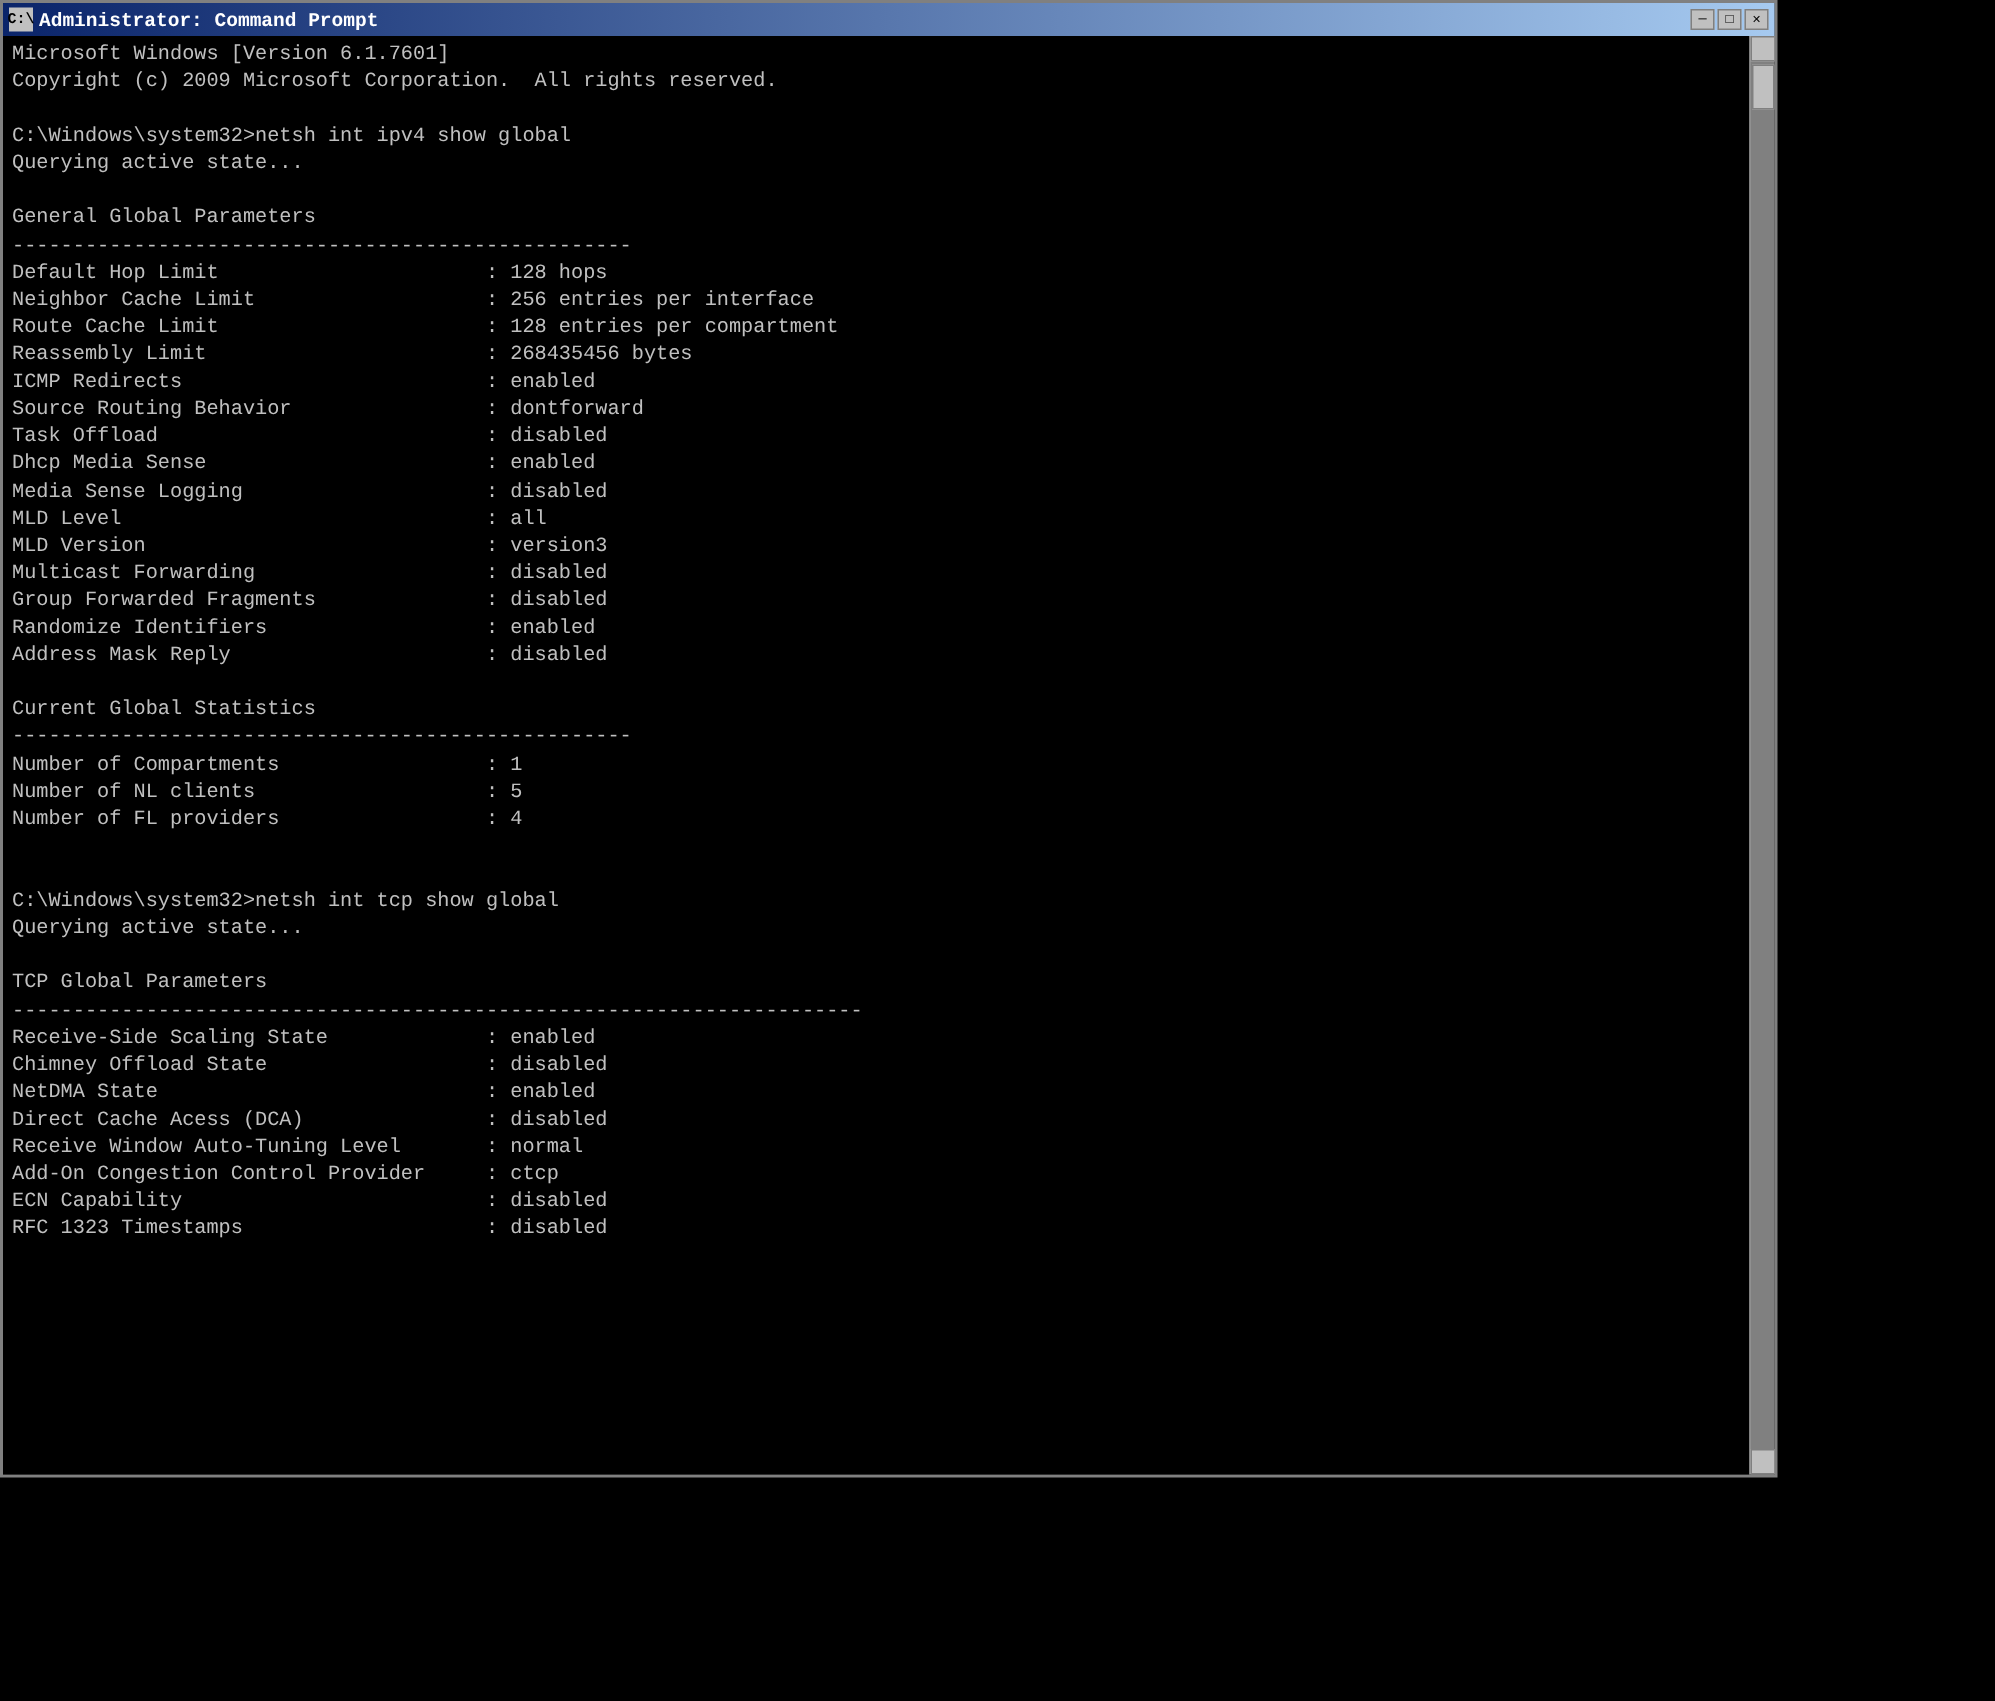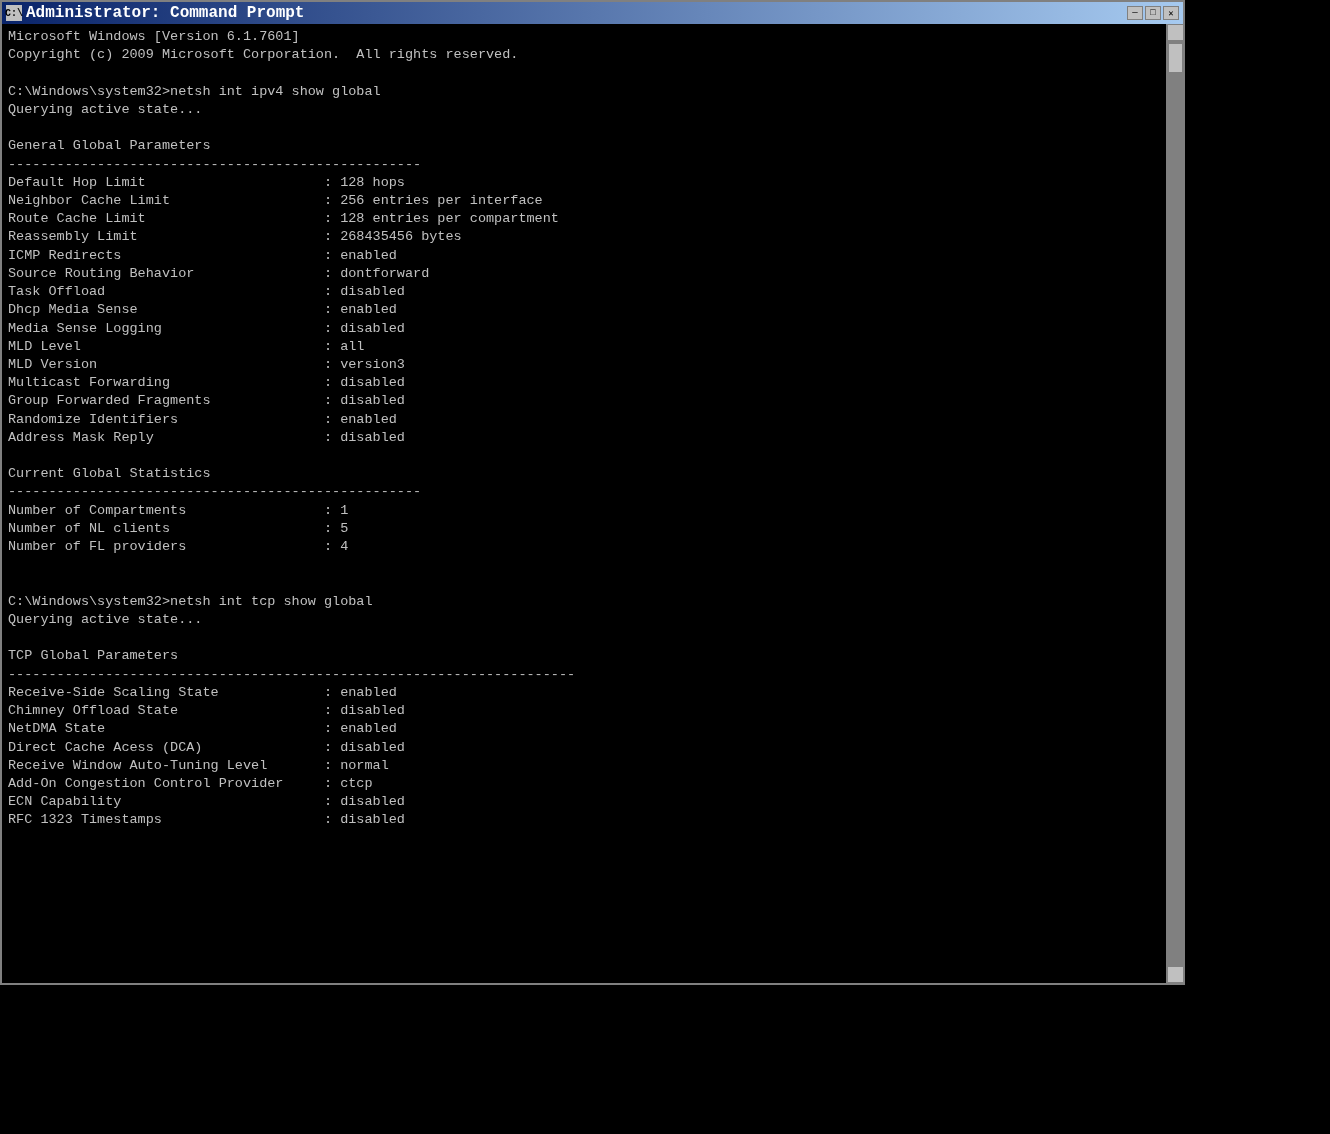--- a/index.html
+++ b/index.html
@@ -52,21 +52,21 @@
       align-items: center;
       justify-content: center;
       font-size: 10px;
       color: #000;
       font-weight: bold;
       flex-shrink: 0;
     }
 
     .title-bar-text {
       color: #fff;
-      font-size: 16px;
+      font-size: 13px;
       font-family: 'Courier New', Courier, monospace;
       font-weight: bold;
     }
 
     .title-bar-buttons {
       display: flex;
       gap: 2px;
     }
 
     .title-btn {

